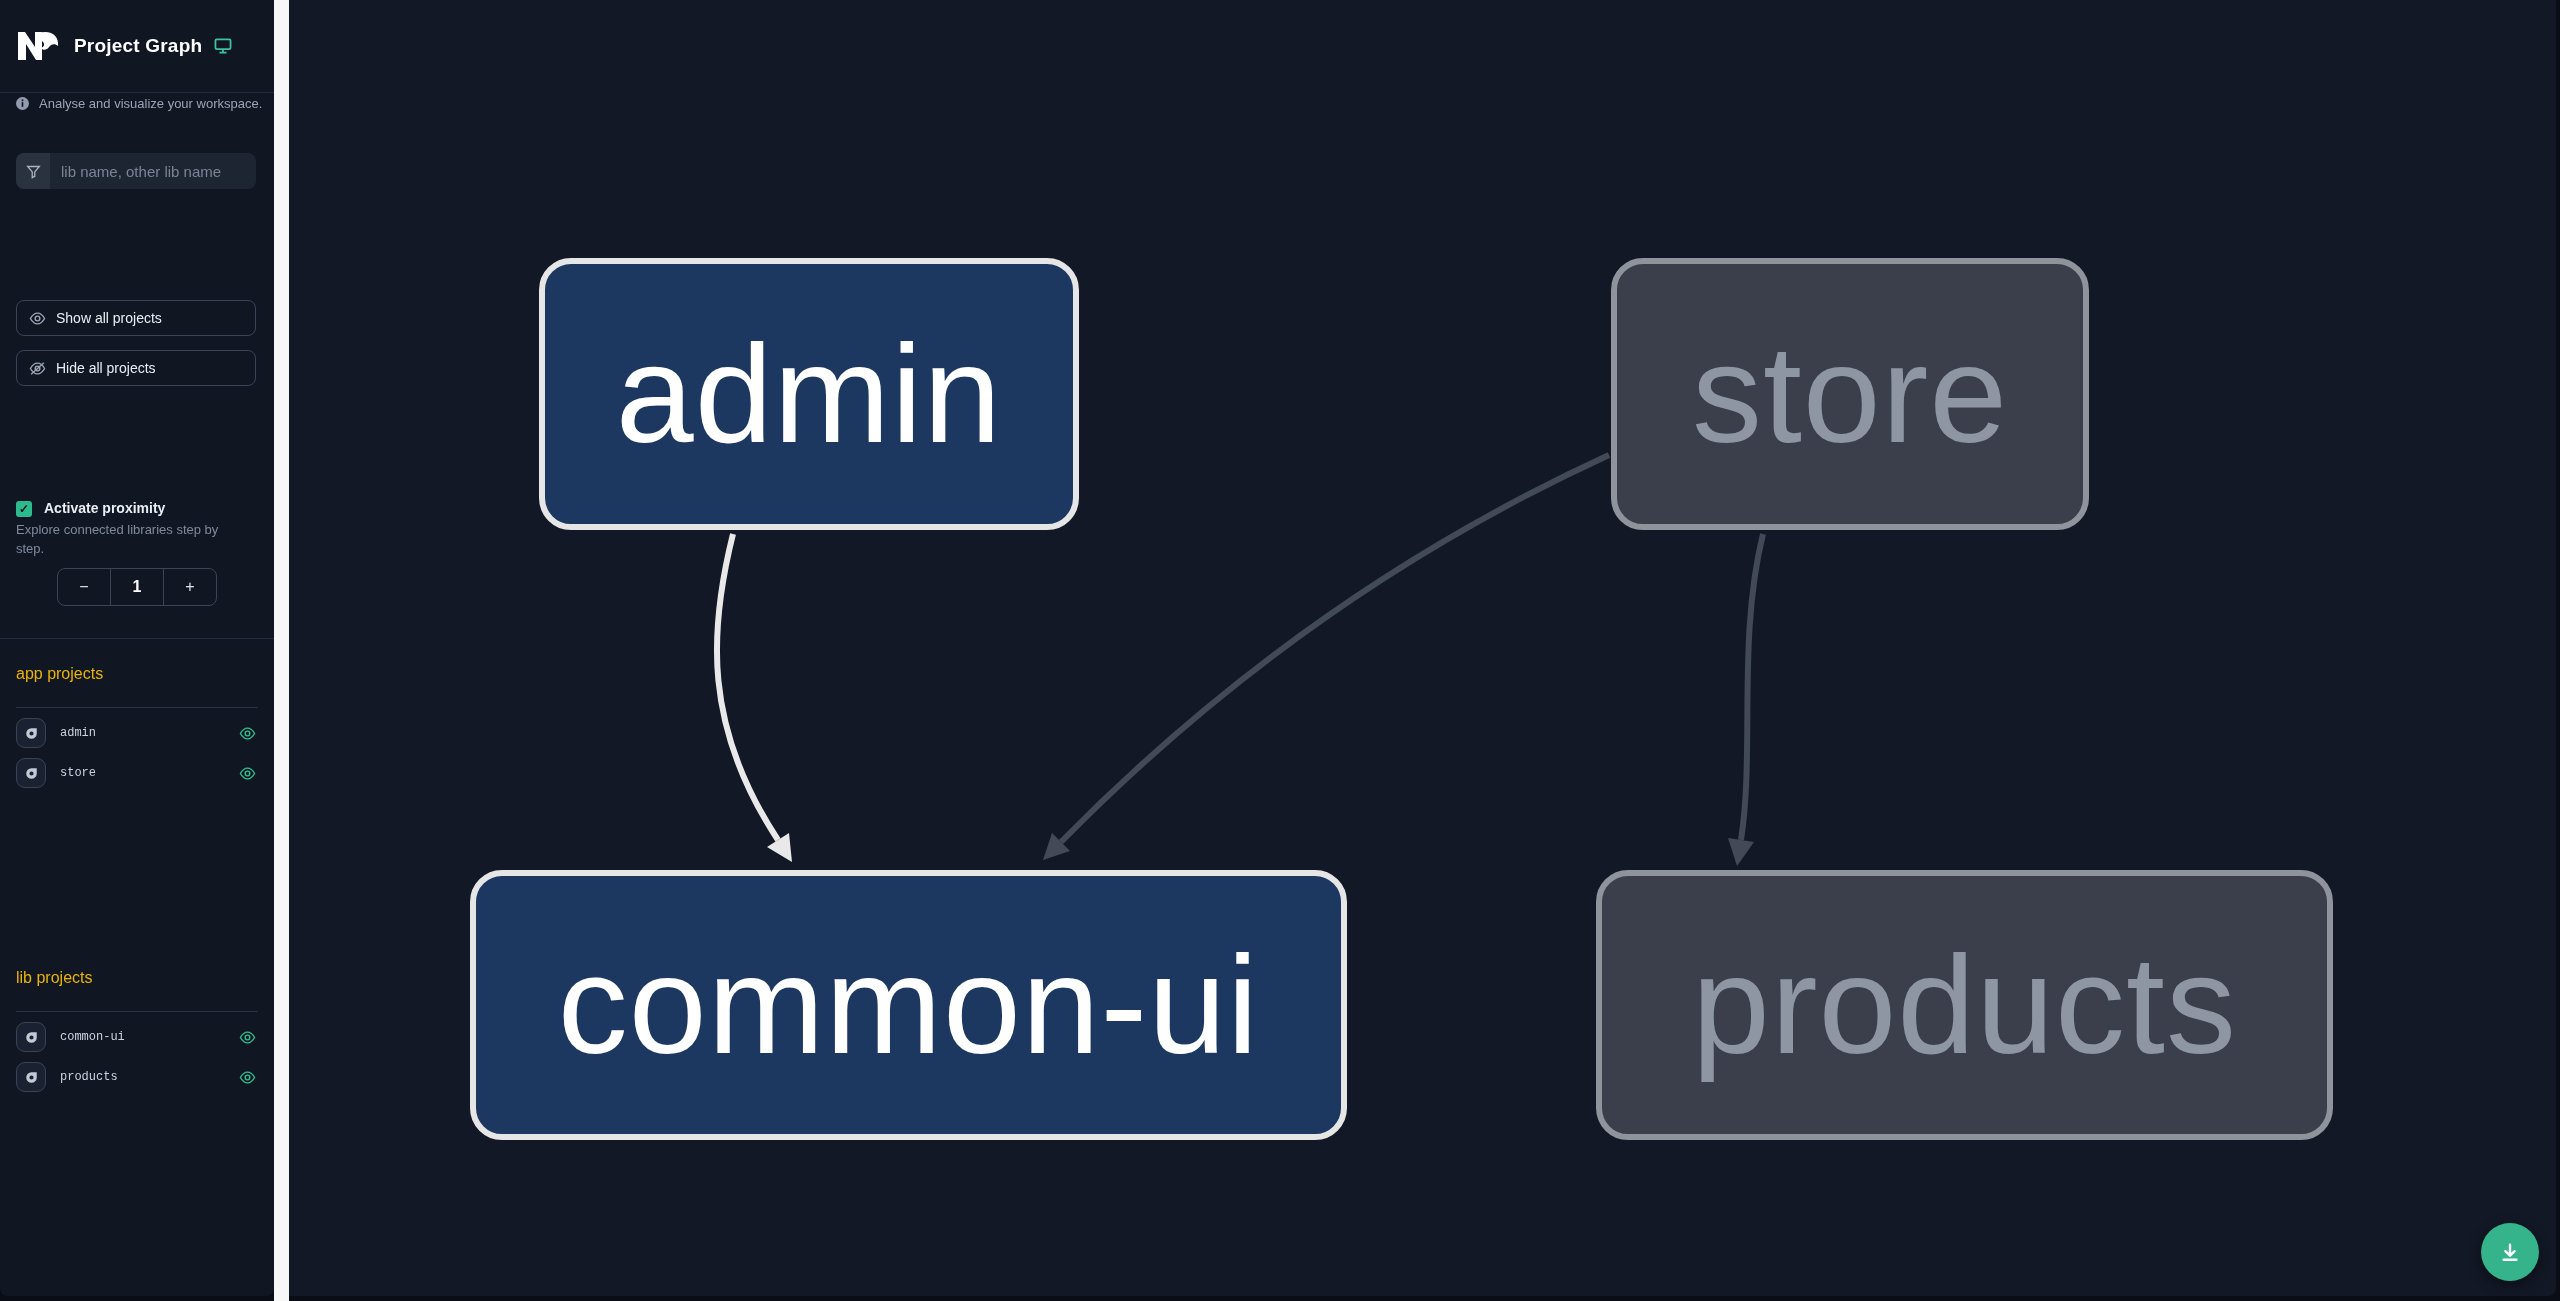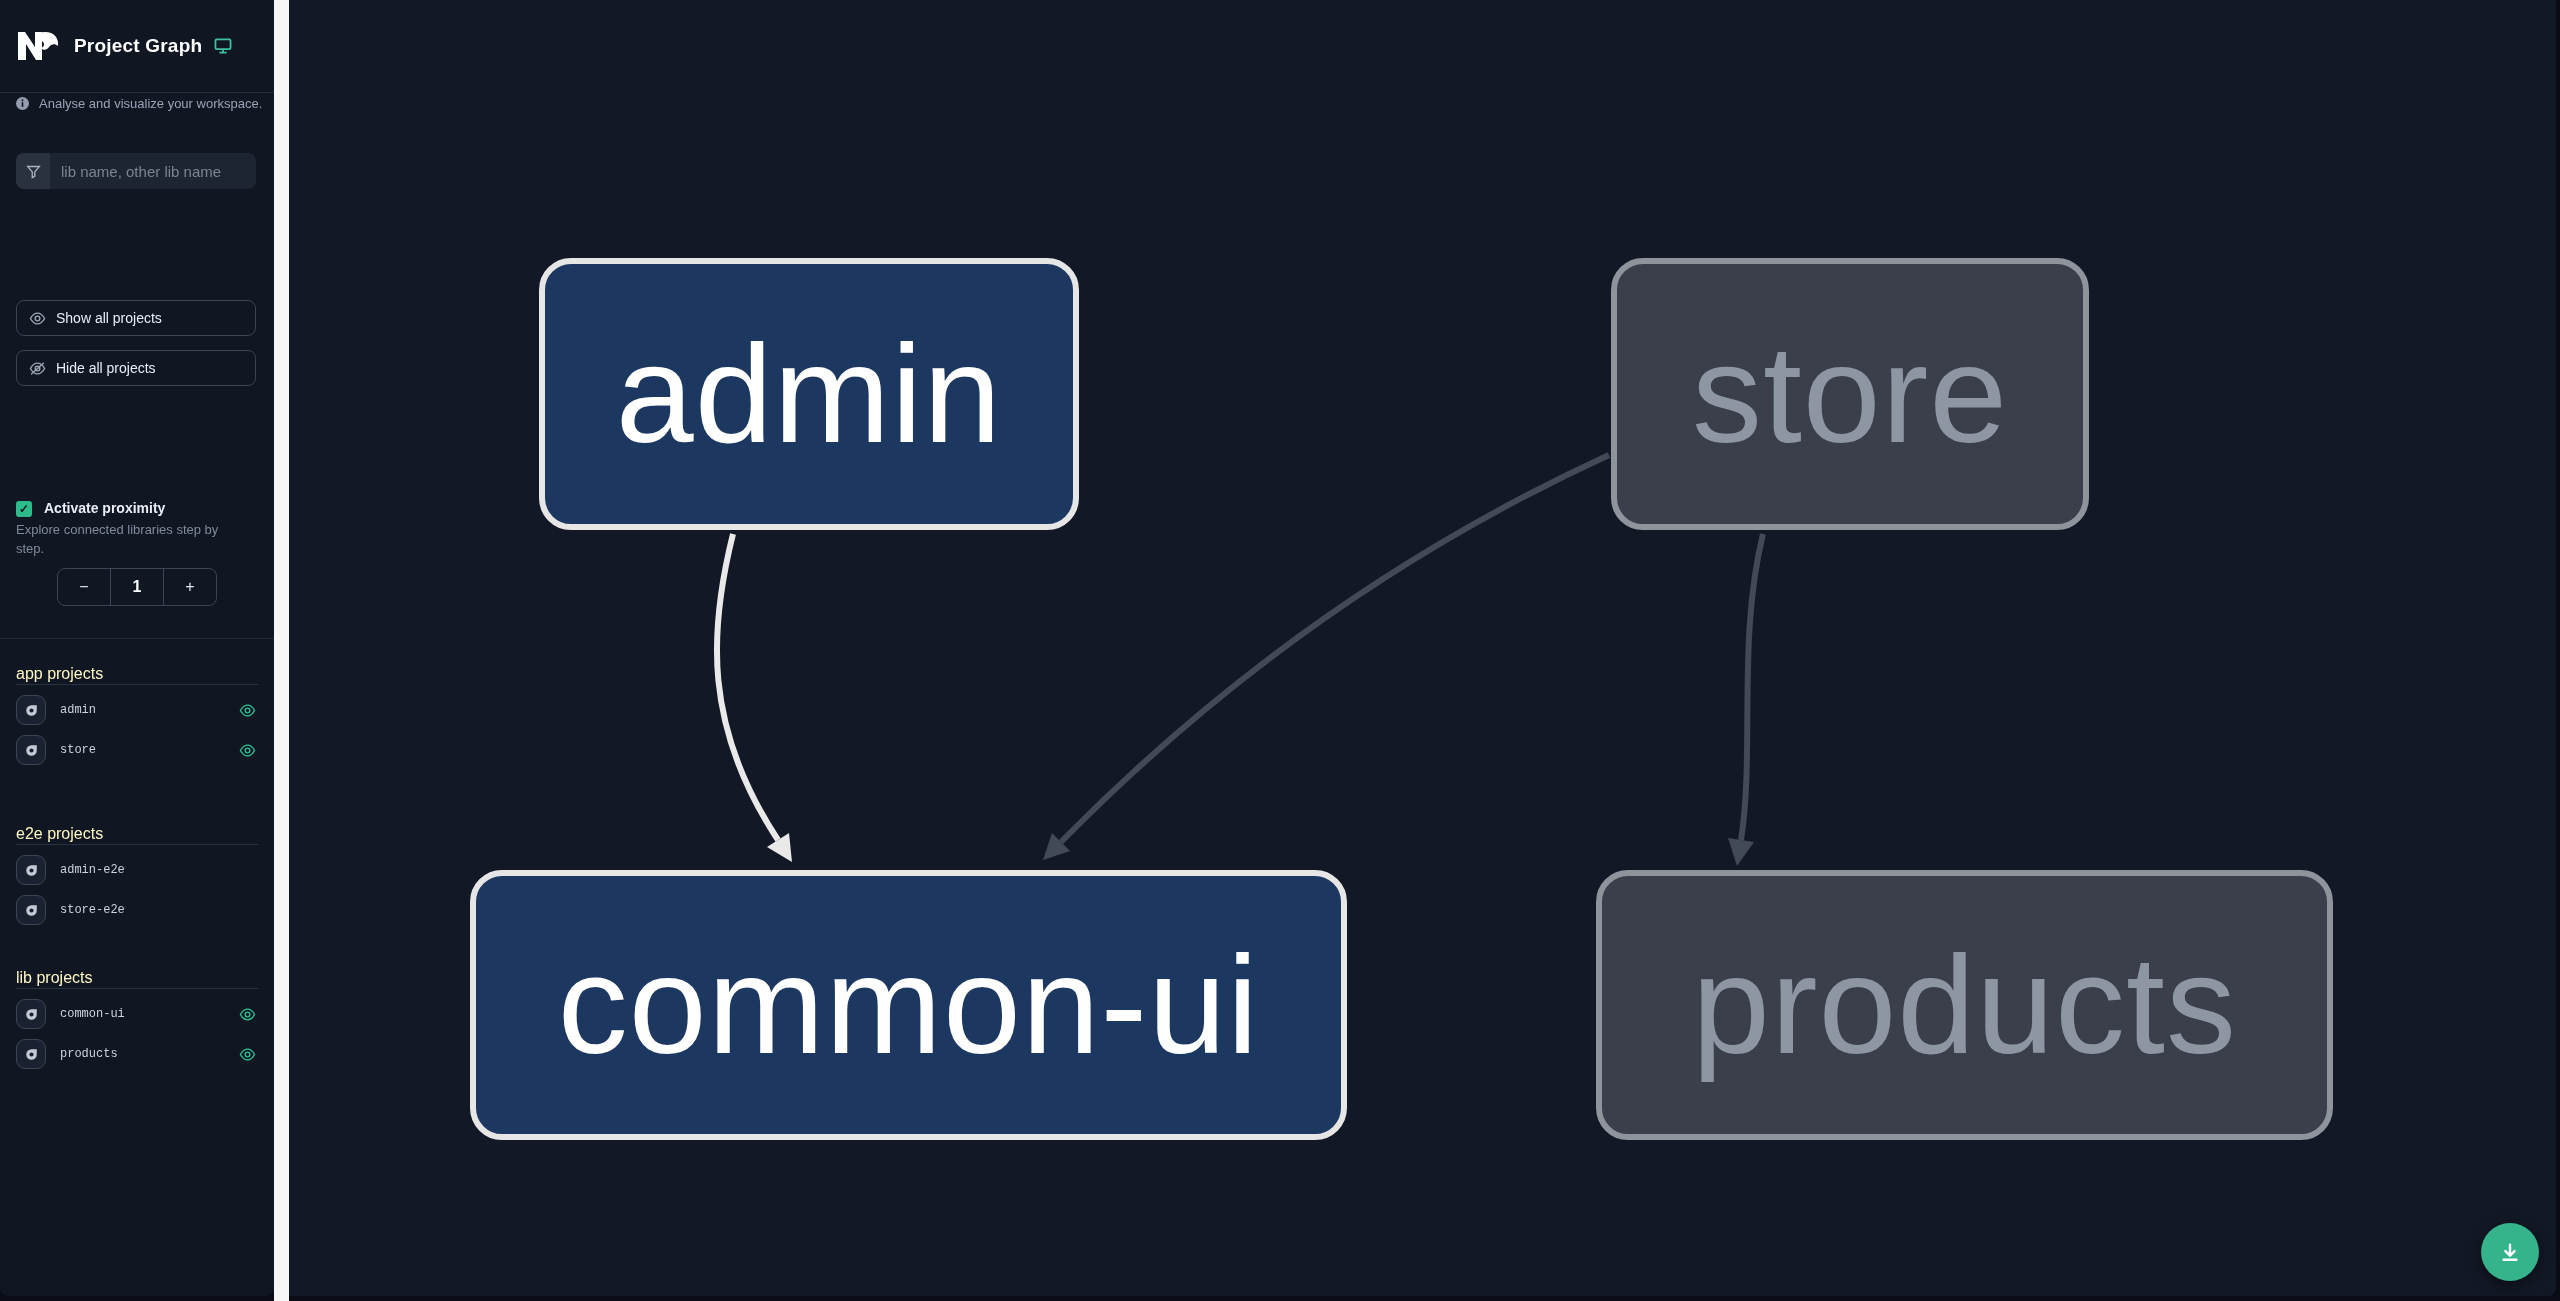--- a/index.html
+++ b/index.html
@@ -75,21 +75,21 @@
     flex: 1; display: flex; align-items: center; justify-content: center;
     font-size: 16px; color: #dfe5ee;
   }
   .stepper .step-val { border-left: 1px solid #3b4354; border-right: 1px solid #3b4354; font-weight: 700; color: #ffffff; }
 
   .sb-divider { position: absolute; left: 0; right: 0; top: 638px; height: 1px; background: #242c3c; }
 
   .proj-section { position: absolute; left: 16px; width: 242px; }
   .s-app { top: 665px; } .s-e2e { top: 825px; } .s-lib { top: 937px; margin-top: 32px; }
   .section-title {
-    font-size: 16px; color: #fef9c3; padding-bottom: 1px;
+    font-size: 16px; color: #eab308; padding-bottom: 24px;
     border-bottom: 1px solid #2a3343; font-weight: 400;
   }
   .proj-row { margin-top: 10px; display: flex; align-items: center; gap: 14px; position: relative; height: 30px; }
   .focus-btn {
     width: 30px; height: 30px; border: 1px solid #3b4456; border-radius: 9px;
     background: #1a2232; display: flex; align-items: center; justify-content: center;
     cursor: pointer; flex: none;
   }
   .proj-name { font-family: "Liberation Mono", monospace; font-size: 12px; color: #ccd3df; }
   .eye-btn {
@@ -231,39 +231,20 @@
       <span class="proj-name">store</span>
       <button class="eye-btn">
         <svg width="17" height="15" viewBox="0 0 24 20" fill="none" stroke="#2fbf8e" stroke-width="2">
           <path d="M2 10 C5.2 4.2 8.8 2.4 12 2.4 s6.8 1.8 10 7.6 c-3.2 5.8 -6.8 7.6 -10 7.6 s-6.8 -1.8 -10 -7.6 z"></path>
           <circle cx="12" cy="10" r="3.3"></circle>
         </svg>
       </button>
     </div>
   </section>
 
-  <section class="proj-section s-e2e">
-    <div class="section-title">e2e projects</div>
-    <div class="proj-row">
-      <button class="focus-btn">
-        <svg width="15" height="15" viewBox="0 0 20 20" fill="#c3cad6" fill-rule="evenodd">
-          <path d="M17 3 h-7 a7 7 0 1 0 7 7 z M10 7.2 a2.8 2.8 0 1 1 0 5.6 a2.8 2.8 0 1 1 0 -5.6 z"></path>
-        </svg>
-      </button>
-      <span class="proj-name">admin-e2e</span>
-    </div>
-    <div class="proj-row">
-      <button class="focus-btn">
-        <svg width="15" height="15" viewBox="0 0 20 20" fill="#c3cad6" fill-rule="evenodd">
-          <path d="M17 3 h-7 a7 7 0 1 0 7 7 z M10 7.2 a2.8 2.8 0 1 1 0 5.6 a2.8 2.8 0 1 1 0 -5.6 z"></path>
-        </svg>
-      </button>
-      <span class="proj-name">store-e2e</span>
-    </div>
-  </section>
 
   <section class="proj-section s-lib">
     <div class="section-title">lib projects</div>
     <div class="proj-row">
       <button class="focus-btn">
         <svg width="15" height="15" viewBox="0 0 20 20" fill="#c3cad6" fill-rule="evenodd">
           <path d="M17 3 h-7 a7 7 0 1 0 7 7 z M10 7.2 a2.8 2.8 0 1 1 0 5.6 a2.8 2.8 0 1 1 0 -5.6 z"></path>
         </svg>
       </button>
       <span class="proj-name">common-ui</span>

